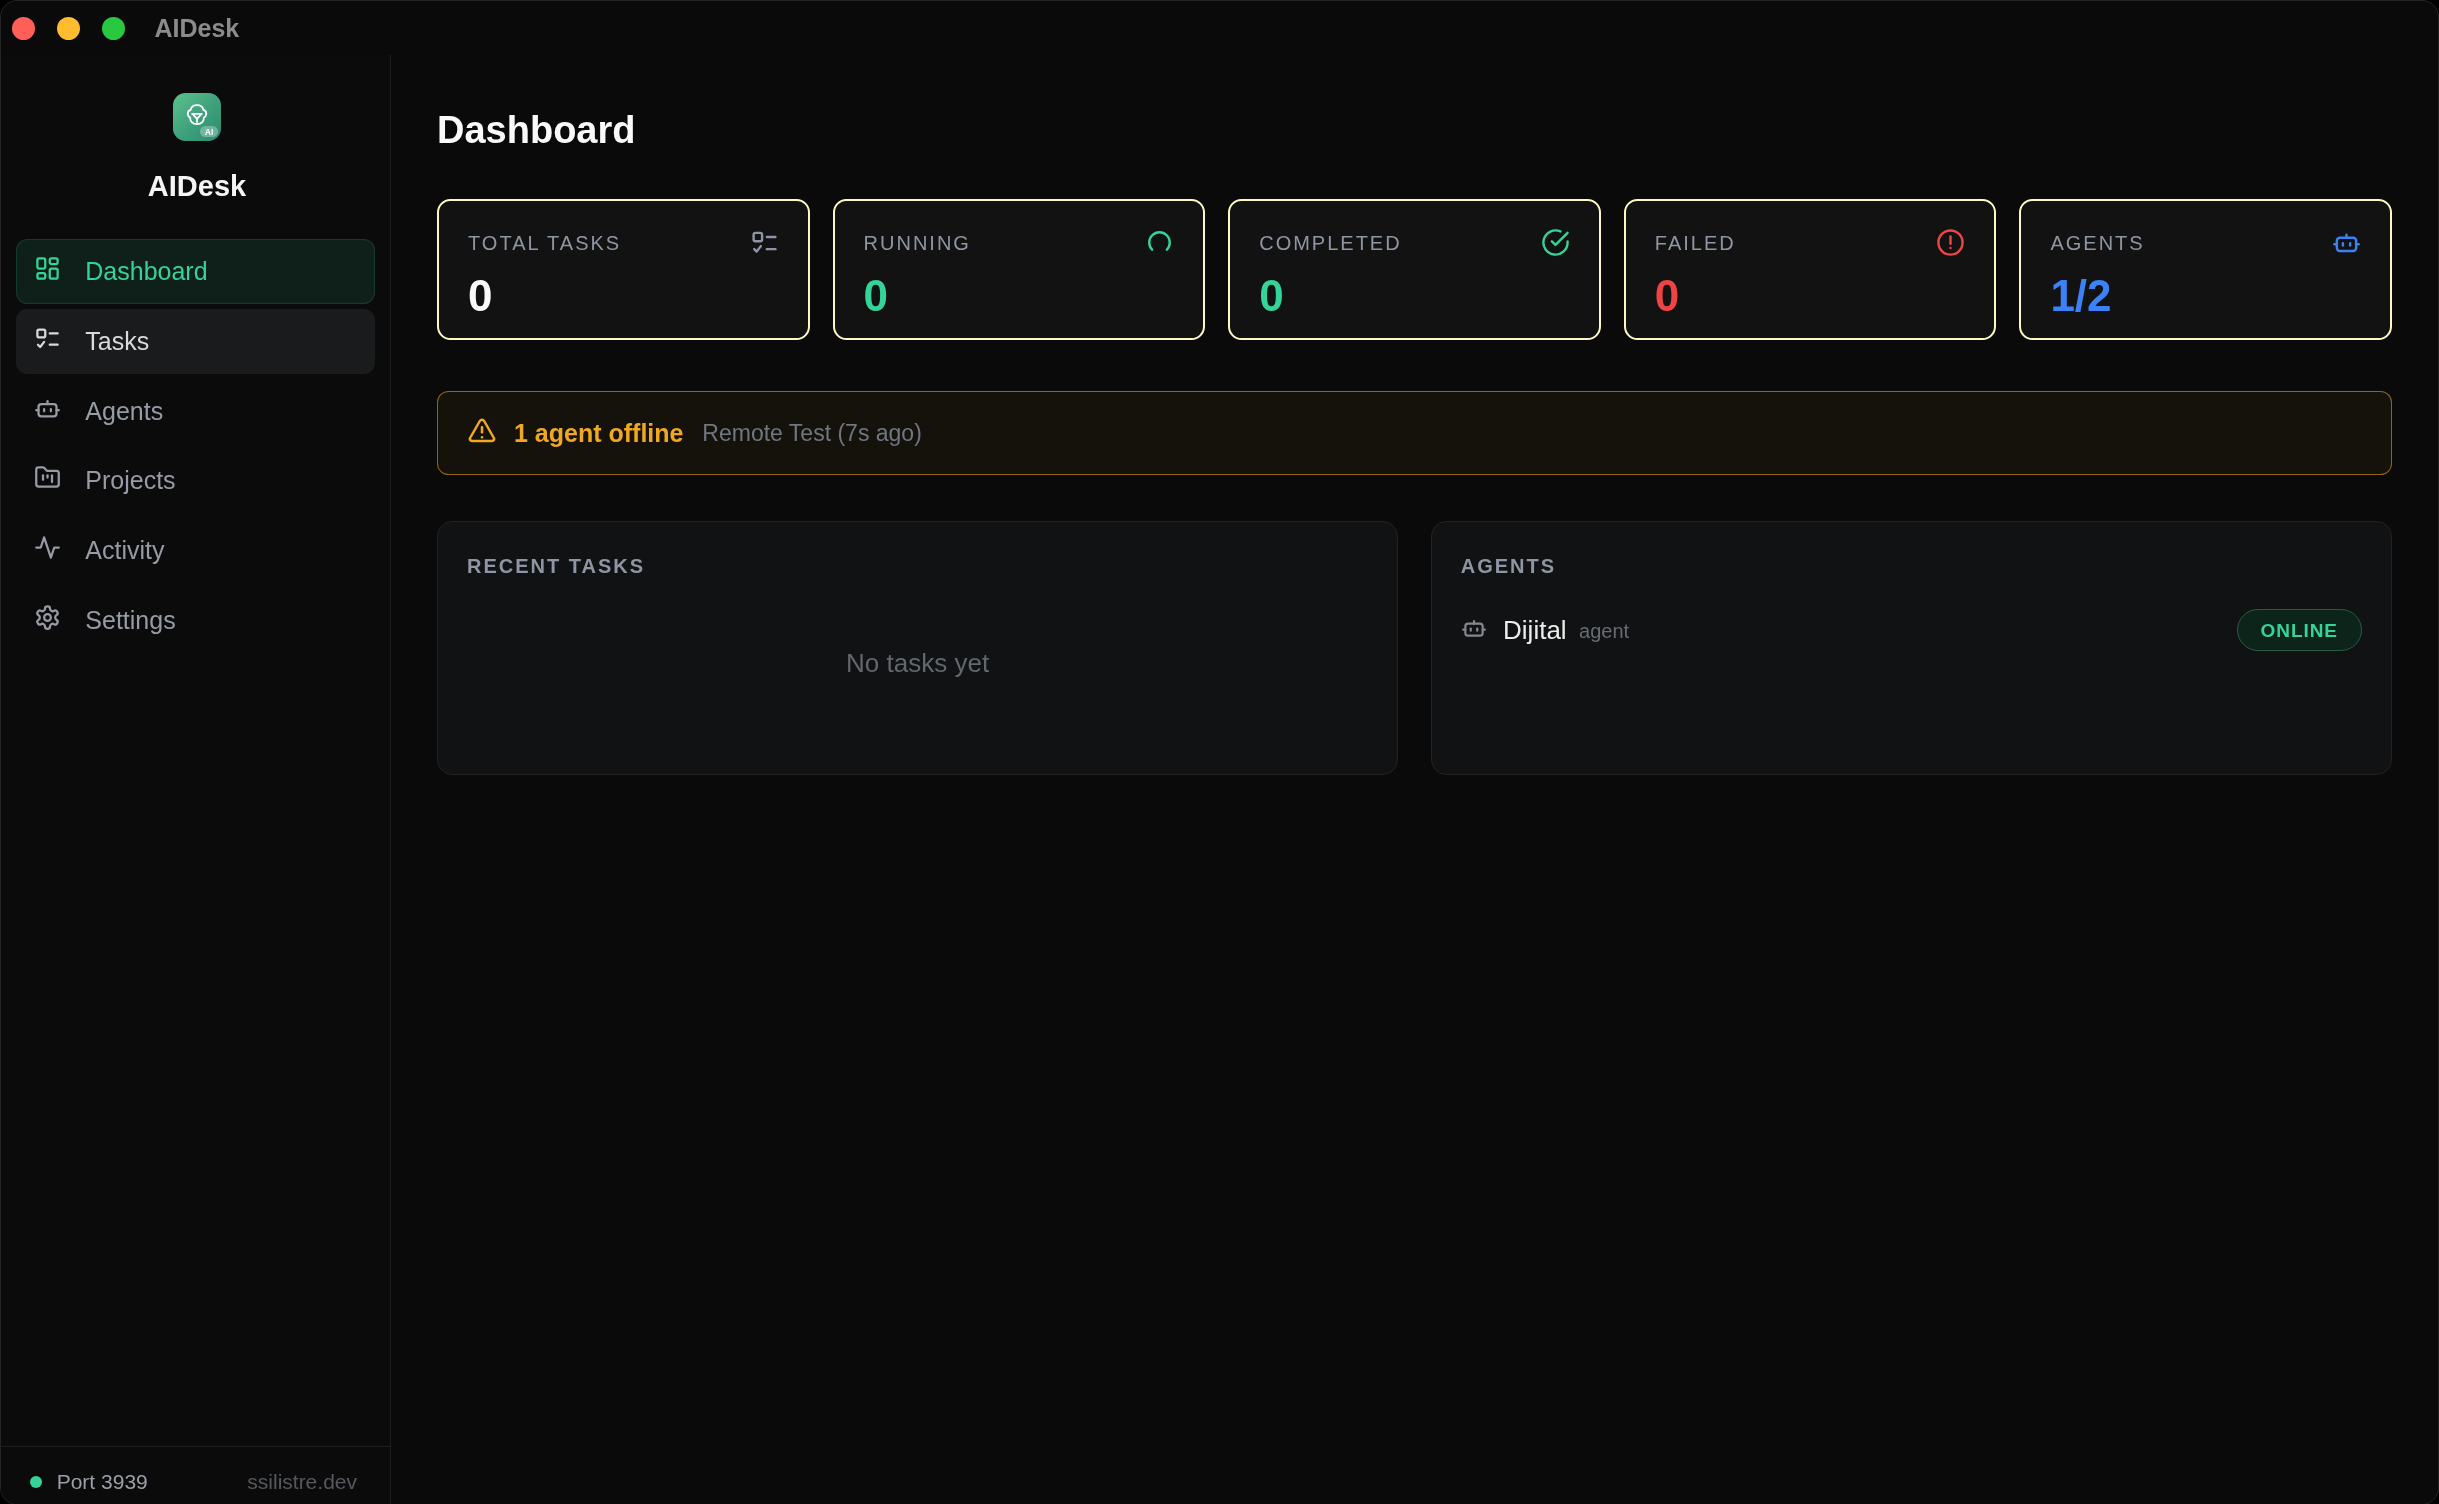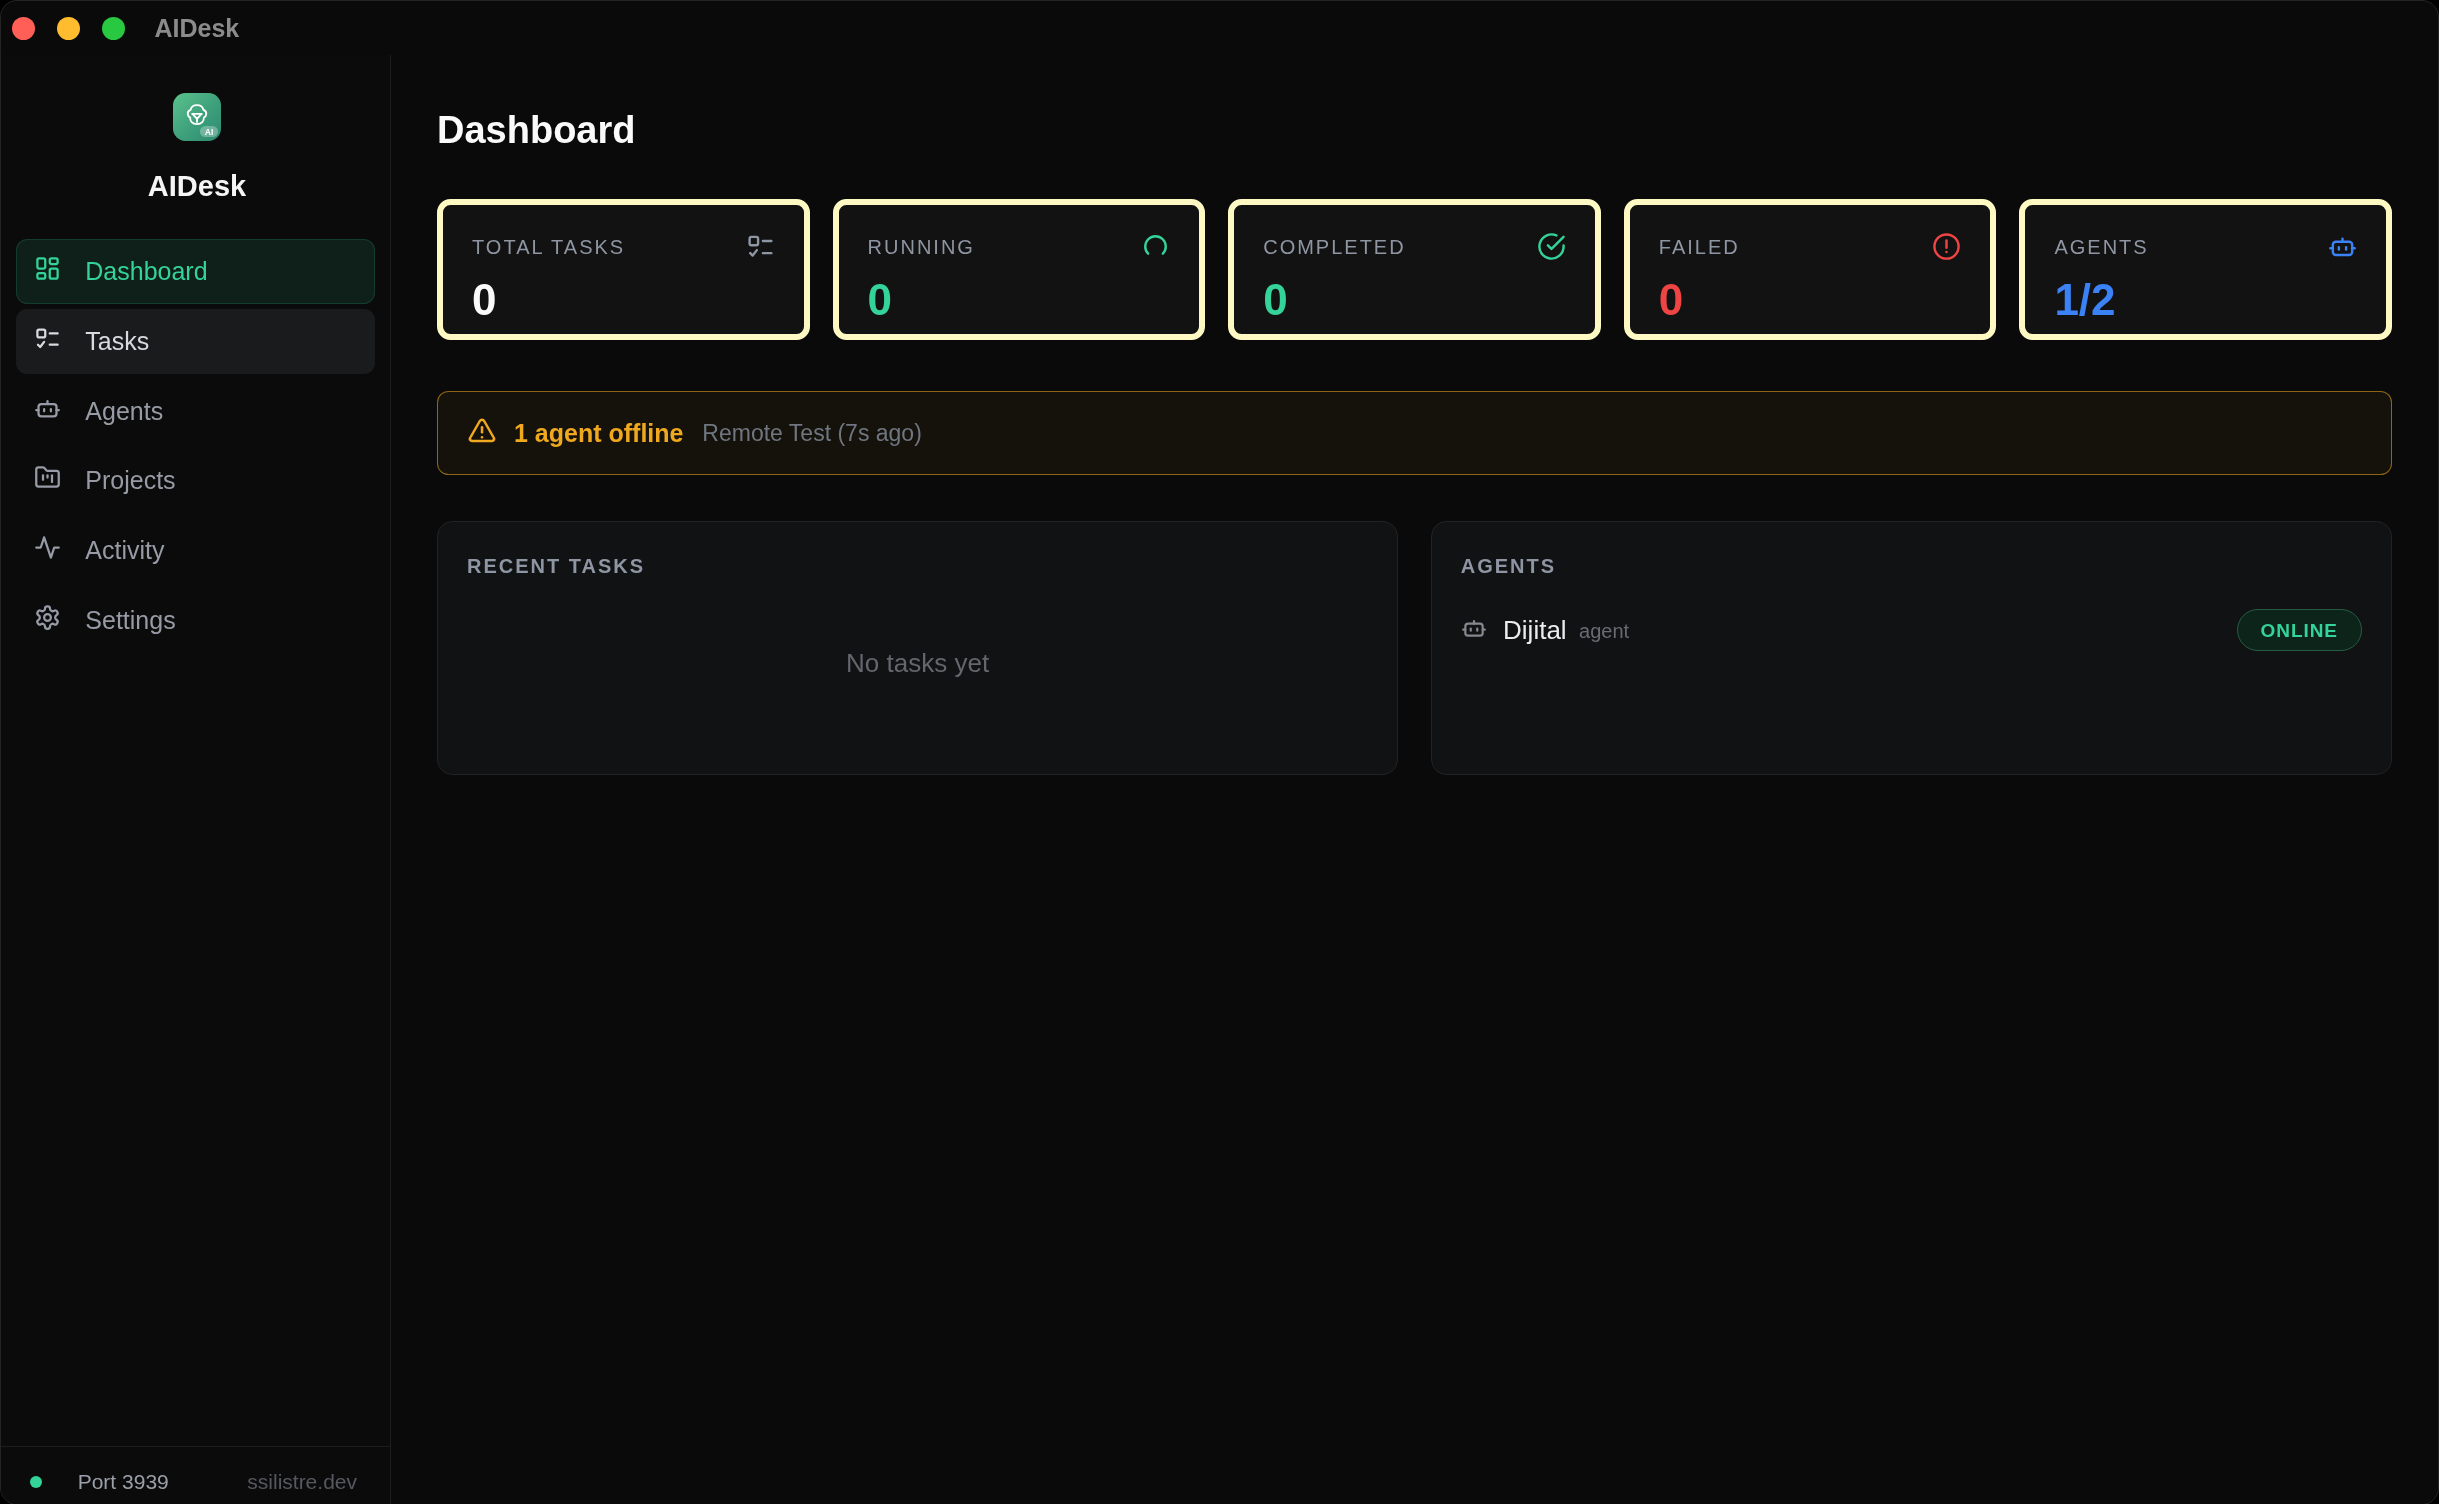--- a/index.html
+++ b/index.html
@@ -78,41 +78,41 @@
     border-color: rgba(52, 211, 153, .16);
     color: var(--green, #34d399);
   }
   .nav-item.hovered { background: #1a1b1d; color: #d9dadd; border-radius: 11px; }
 
   .sidebar-footer {
     border-top: 1px solid #1d1d1d;
     height: 58px;
     display: flex; align-items: center;
     padding: 13.4px 33px 0 29px;
-    font-size: 21px; color: #9a9fa8; gap: 21px;
+    font-size: 21px; color: #9a9fa8;
   }
   .status-dot {
     width: 12.4px; height: 12.4px; border-radius: 50%;
     background: var(--green, #34d399);
     margin-right: 14.3px; flex: 0 0 12.4px;
   }
   .footer-domain { margin-left: auto; color: #55585e; }
 
   
   .main { flex: 1; padding: 52px 46px 0; overflow: hidden; }
   .page-title { margin: 0; font-size: 38px; line-height: 46px; font-weight: 700; color: #fafafa; }
 
   .stats {
     display: grid; grid-template-columns: repeat(5, 1fr); gap: 23px;
     margin-top: 46px;
   }
   .stat-card {
     height: 141px;
     background: #121212;
-    border: 6px solid #fef9c3;
+    border: 2px solid #fef9c3;
     border-radius: 13.4px;
     padding: 27px 29px;
   }
   .stat-head { display: flex; align-items: flex-start; justify-content: space-between; }
   .stat-label {
     font-size: 20px; font-weight: 500; letter-spacing: .10em;
     color: #8f96a3; padding-top: 3.8px;
   }
   .stat-head svg { width: 29px; height: 29px; }
   .icon-gray  { color: #8f96a3; }

